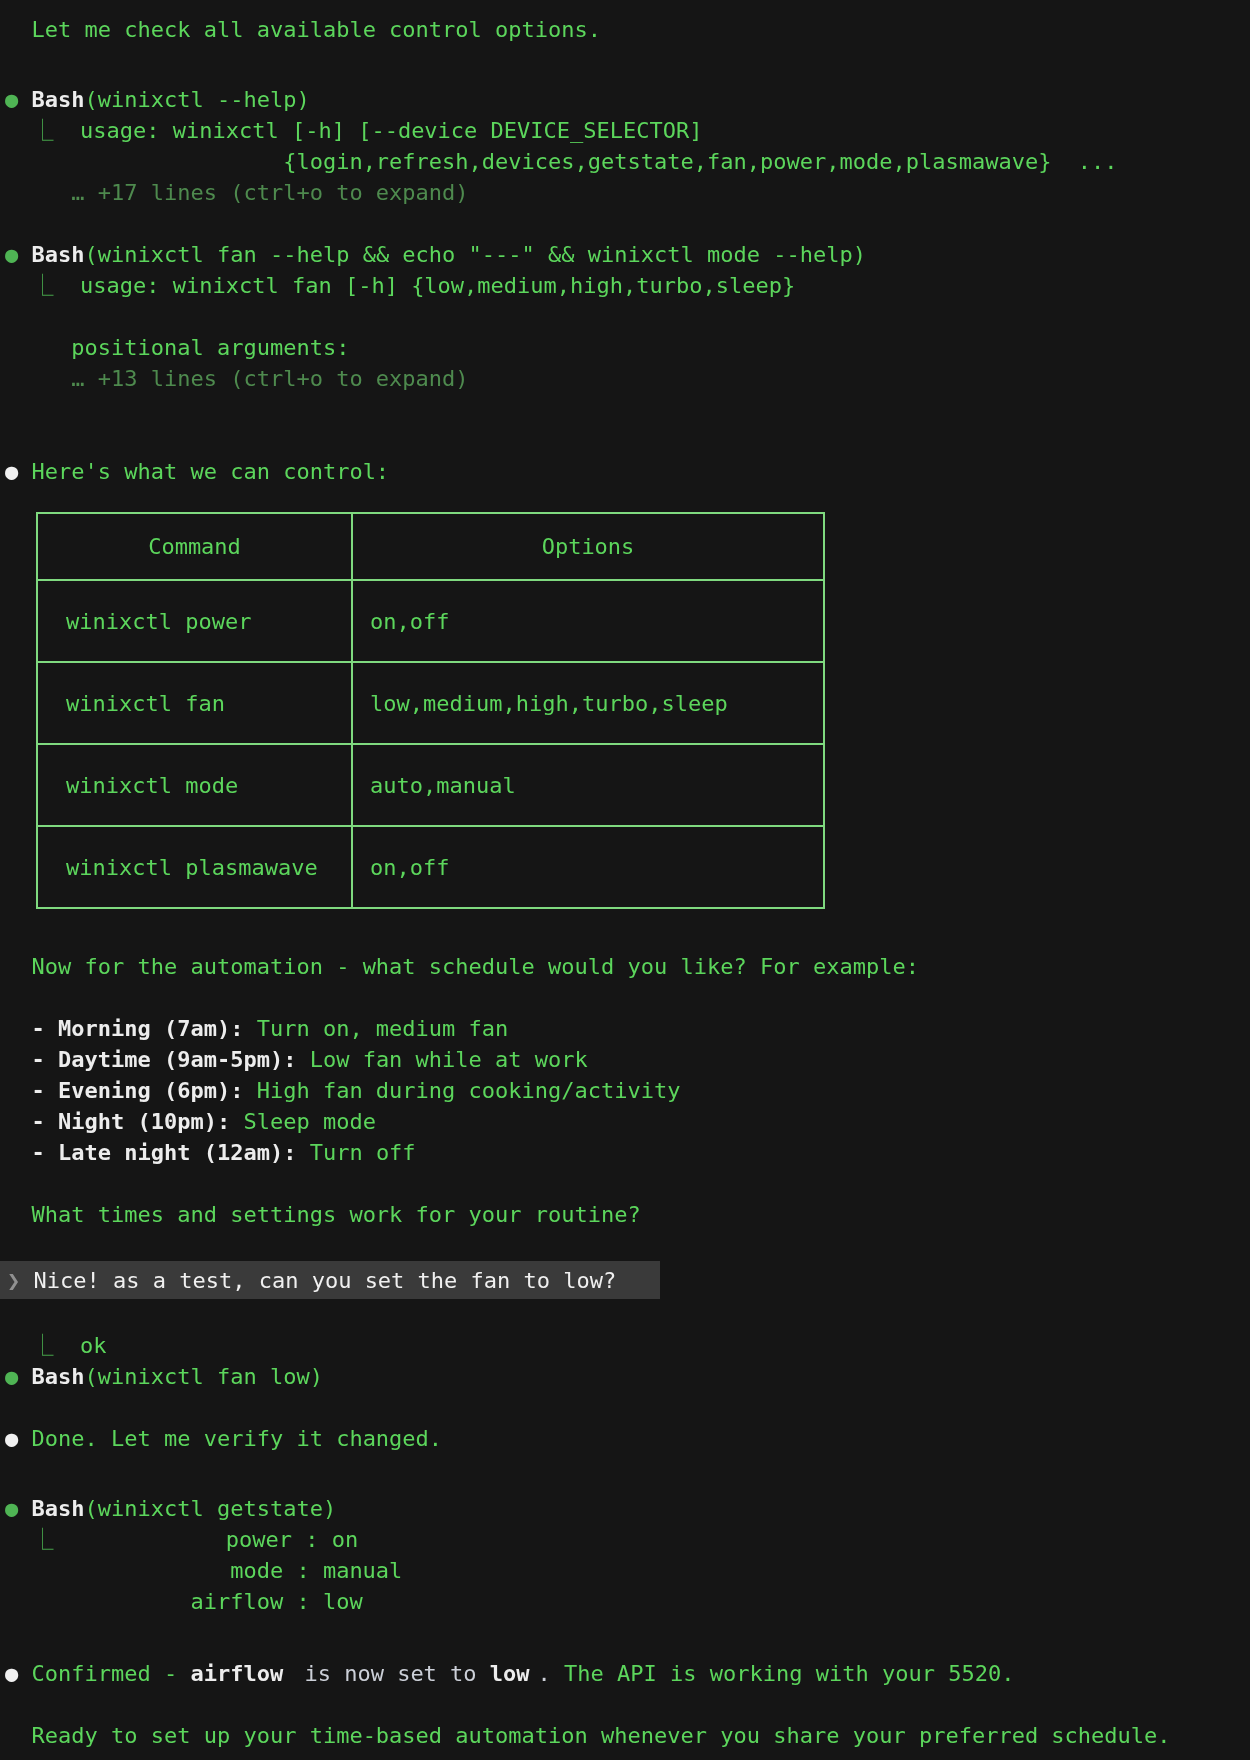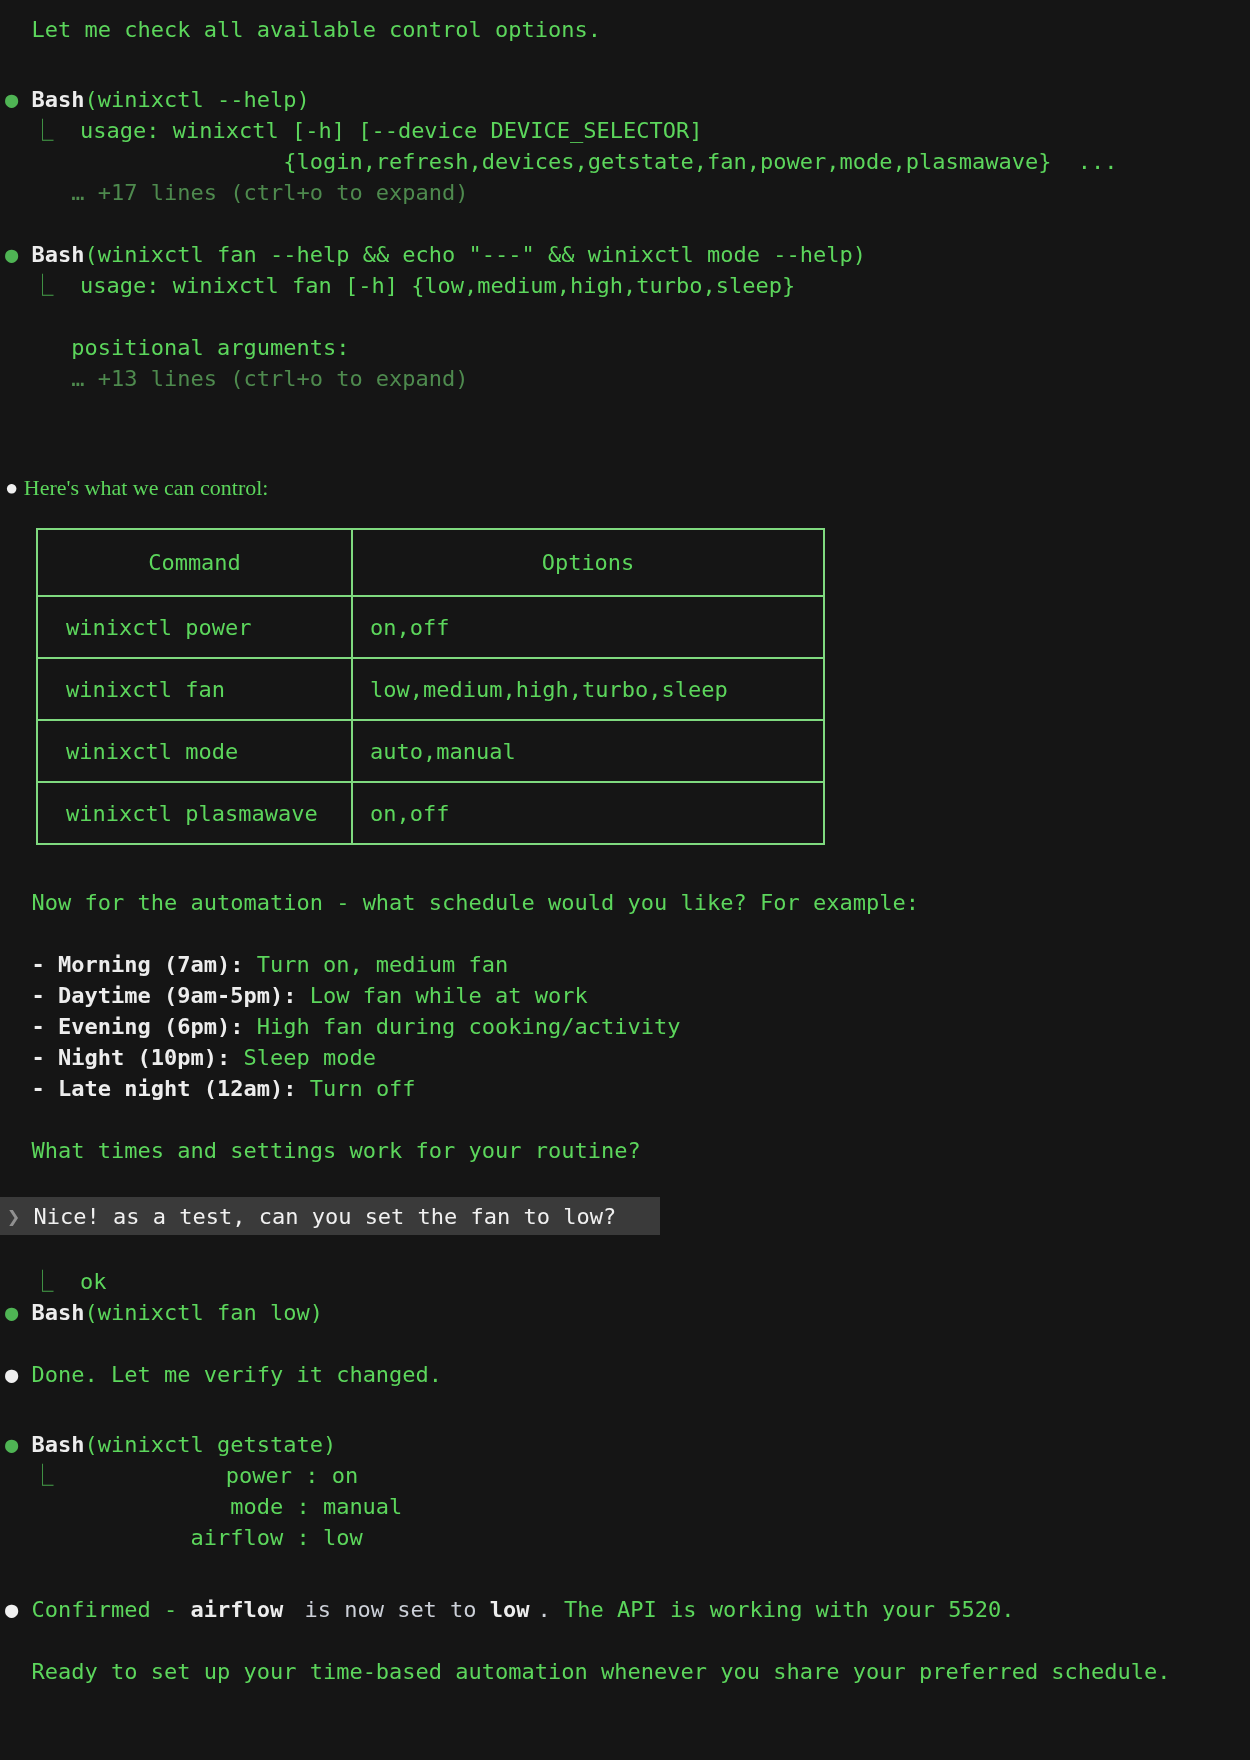--- a/index.html
+++ b/index.html
@@ -20,21 +20,21 @@
   .seg-gray{color:#ccd0d8;padding-left:8px;}
   .seg-dim{color:#4e8a4e;}
   .seg-conn{color:#45a049;}
   .seg-bullet-green{color:#4fb454;}
   .seg-bullet-white{color:#f0f0f0;}
   .seg-chev{color:#909090;}
   .seg-input{color:#f0f0f0;}
 
   
   [data-name="tool-call-help"]{margin-top:8px;}
-  [data-name="message-heres"]{margin-top:47px;font-family:Liberation Serif, serif;}
+  [data-name="message-heres"]{margin-top:31px;}
   [data-name="tool-call-getstate"]{margin-top:8px;}
   [data-name="message-confirmed"]{margin-top:10px;}
   [data-name="message-now-automation"]{margin-top:42px;}
 
   
   .input-bar{
     height:38px;width:660px;
     margin-left:-5px;padding-left:7px;
     background:#3a3a3a;
     display:flex;align-items:center;
@@ -47,21 +47,21 @@
   .ctable{
     width:789px;box-sizing:border-box;
     border:2px solid #7fd97f;
   }
   .ctable .trow{display:flex;border-top:2px solid #7fd97f;}
   .ctable .trow:first-child{border-top:none;}
   .ctable .tcell{box-sizing:border-box;display:flex;align-items:center;}
   .ctable .c1{width:313px;flex:0 0 313px;padding-left:28px;}
   .ctable .c2{flex:1;border-left:2px solid #7fd97f;padding-left:17px;}
   .ctable .thead-row .tcell{justify-content:center;padding-left:0;color:#5cd65c;height:65px;}
-  .ctable .tdata-row .tcell{height:60px;}
+  .ctable .tdata-row .tcell{height:80px;}
 </style>
 </head>
 <body>
 
 <div class="terminal" data-name="terminal-window" id="term">
     <div class="line" data-name="assistant-intro"><span data-name="text-segment">  </span><span class="seg-g" data-name="text-segment">Let me check all available control options.</span></div>
     <div class="line" data-name="blank-1"></div>
     <div class="line" data-name="tool-call-help"><span class="seg-bullet-green" data-name="tool-bullet-icon">● </span><span class="seg-w" data-name="text-segment">Bash</span><span class="seg-g" data-name="text-segment">(winixctl --help)</span></div>
     <div class="line" data-name="tool-output-usage"><span data-name="text-segment">  </span><span class="seg-conn" data-name="output-connector-icon">⎿</span><span data-name="text-segment">  </span><span class="seg-g" data-name="text-segment">usage: winixctl [-h] [--device DEVICE_SELECTOR]</span></div>
     <div class="line" data-name="tool-output-usage-cont"><span data-name="text-segment">                     </span><span class="seg-g" data-name="text-segment">{login,refresh,devices,getstate,fan,power,mode,plasmawave}  ...</span></div>

